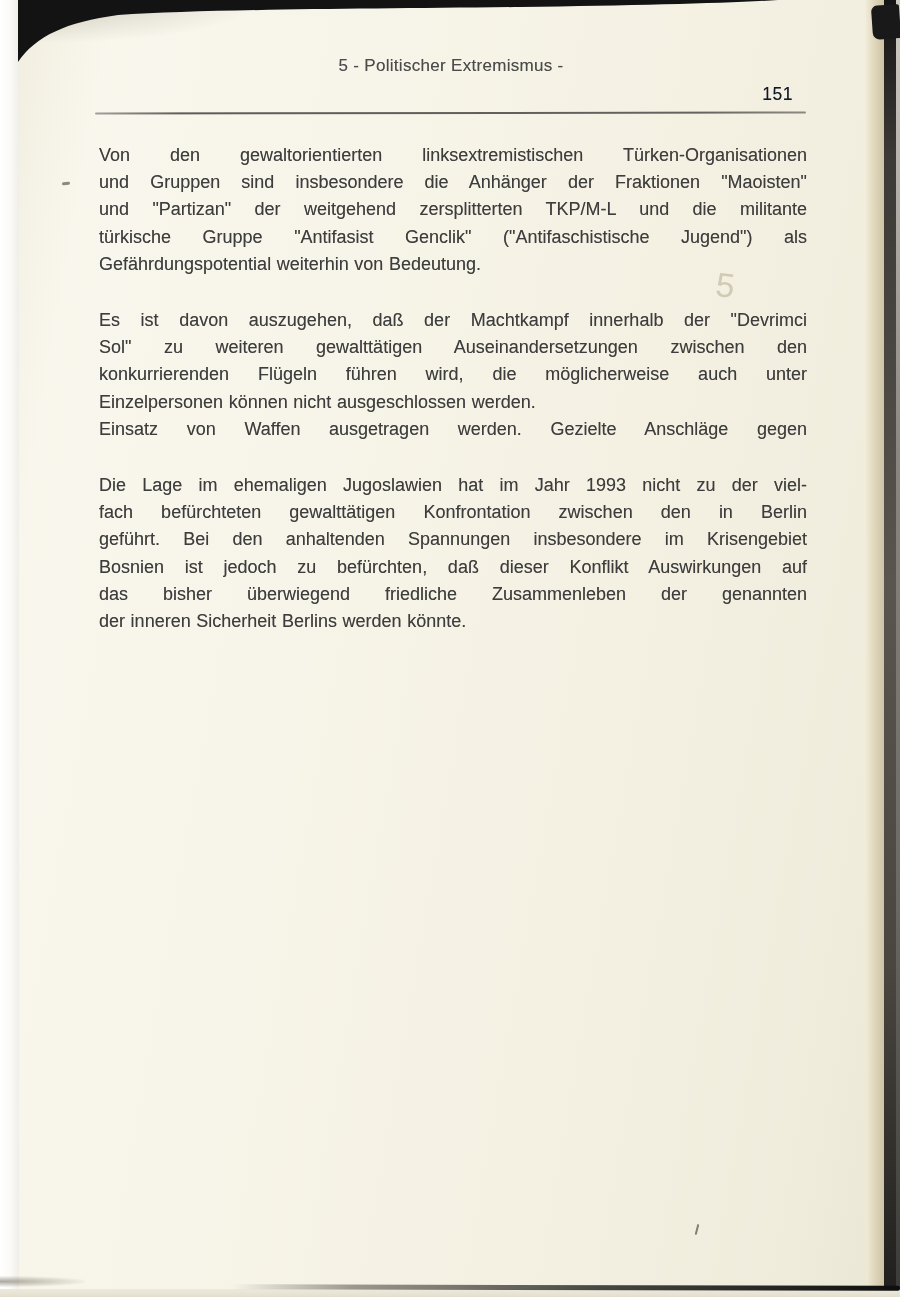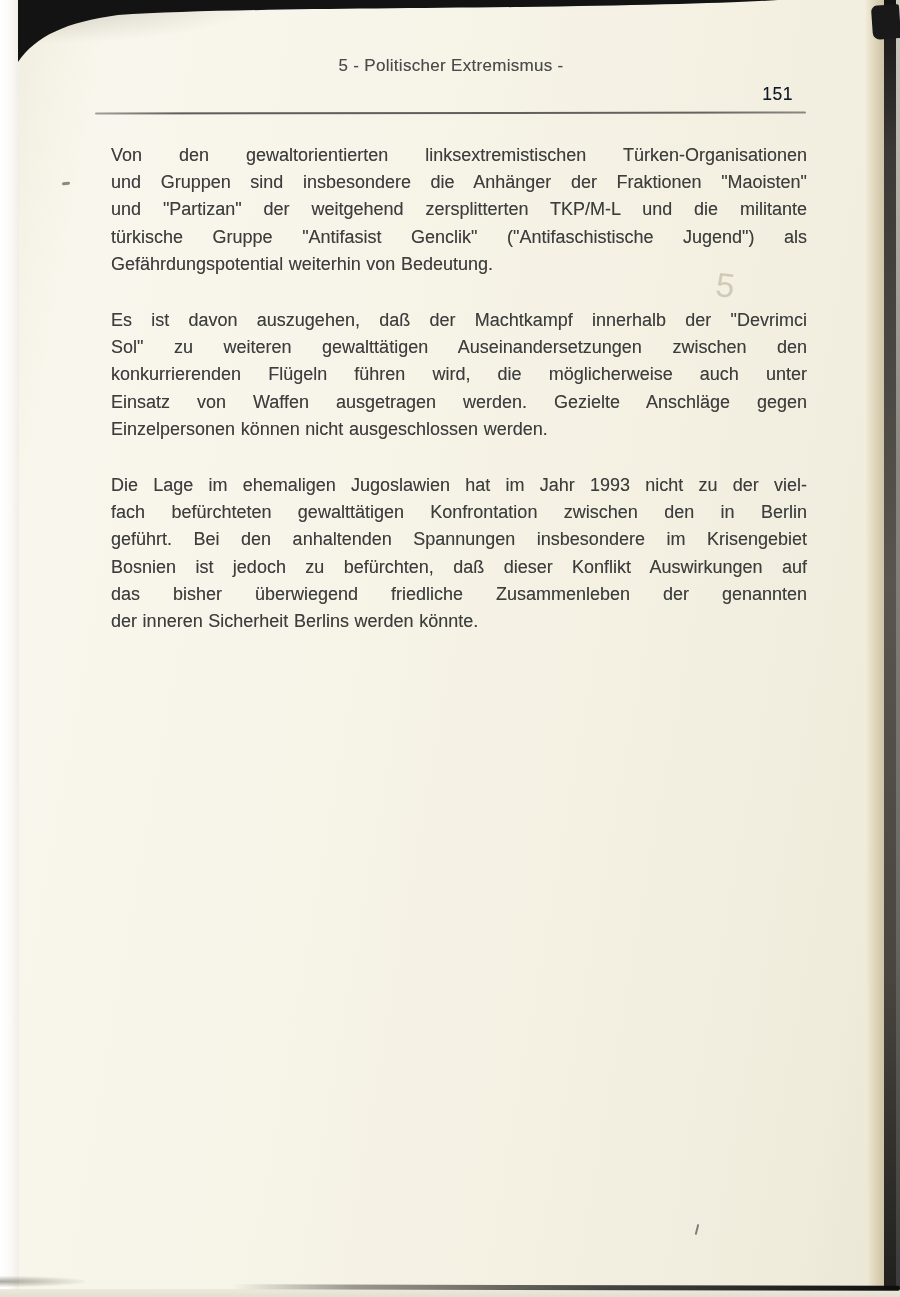--- a/index.html
+++ b/index.html
@@ -70,21 +70,21 @@
     position:absolute;left:95px;top:112px;width:711px;height:2px;border-radius:1px;
     background:linear-gradient(to right,rgba(90,89,85,0.55),#5d5c58 12%,#64635f 85%,rgba(95,94,90,0.7));
     transform:rotate(-0.08deg);
   }
   
   .body-text{
     position:absolute;left:95px;top:142px;width:712px;
     font-size:18px;line-height:27.2px;color:#3d3d3d;
     text-shadow:0 0 0.55px rgba(60,60,60,0.45);
   }
-  .para{margin:0 0 29px 16px;}
+  .para{margin:0 0 29px 4px;}
   .tline{text-align:justify;text-align-last:justify;word-spacing:0.6px;}
   .tline.last{text-align-last:left;}
   
   .dash-mark{
     position:absolute;left:62px;top:182px;width:8px;height:3px;border-radius:2px;
     background:rgba(95,90,78,0.7);transform:rotate(-6deg);
   }
   .ghost-five{
     position:absolute;left:716px;top:268px;font-size:34px;line-height:34px;
     color:rgba(160,150,122,0.42);transform:rotate(7deg);
@@ -129,22 +129,22 @@
         <div class="tline">Von den gewaltorientierten linksextremistischen Türken-Organisationen</div>
         <div class="tline">und Gruppen sind insbesondere die Anhänger der Fraktionen "Maoisten"</div>
         <div class="tline">und "Partizan" der weitgehend zersplitterten TKP/M-L und die militante</div>
         <div class="tline">türkische Gruppe "Antifasist Genclik" ("Antifaschistische Jugend") als</div>
         <div class="tline last">Gefährdungspotential weiterhin von Bedeutung.</div>
       </div>
       <div class="para">
         <div class="tline">Es ist davon auszugehen, daß der Machtkampf innerhalb der "Devrimci</div>
         <div class="tline">Sol" zu weiteren gewalttätigen Auseinandersetzungen zwischen den</div>
         <div class="tline">konkurrierenden Flügeln führen wird, die möglicherweise auch unter</div>
+        <div class="tline last">Einzelpersonen können nicht ausgeschlossen werden.</div>
         <div class="tline">Einsatz von Waffen ausgetragen werden. Gezielte Anschläge gegen</div>
-        <div class="tline last">Einzelpersonen können nicht ausgeschlossen werden.</div>
       </div>
       <div class="para">
         <div class="tline">Die Lage im ehemaligen Jugoslawien hat im Jahr 1993 nicht zu der viel-</div>
         <div class="tline">fach befürchteten gewalttätigen Konfrontation zwischen den in Berlin</div>
         <div class="tline">geführt. Bei den anhaltenden Spannungen insbesondere im Krisengebiet</div>
         <div class="tline">Bosnien ist jedoch zu befürchten, daß dieser Konflikt Auswirkungen auf</div>
         <div class="tline">das bisher überwiegend friedliche Zusammenleben der genannten</div>
         <div class="tline last">der inneren Sicherheit Berlins werden könnte.</div>
       </div>
     </div>

